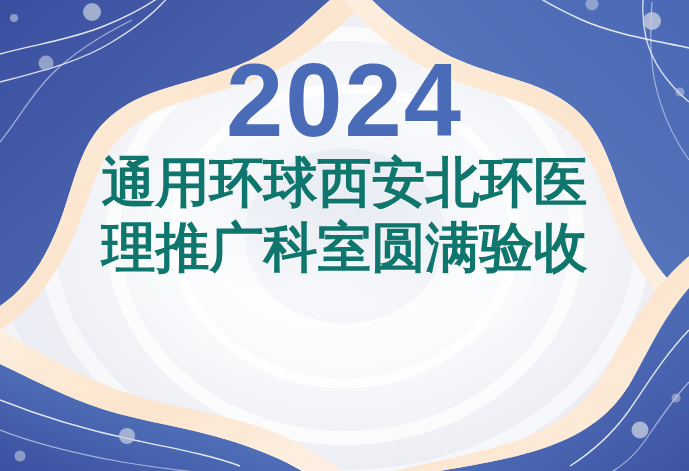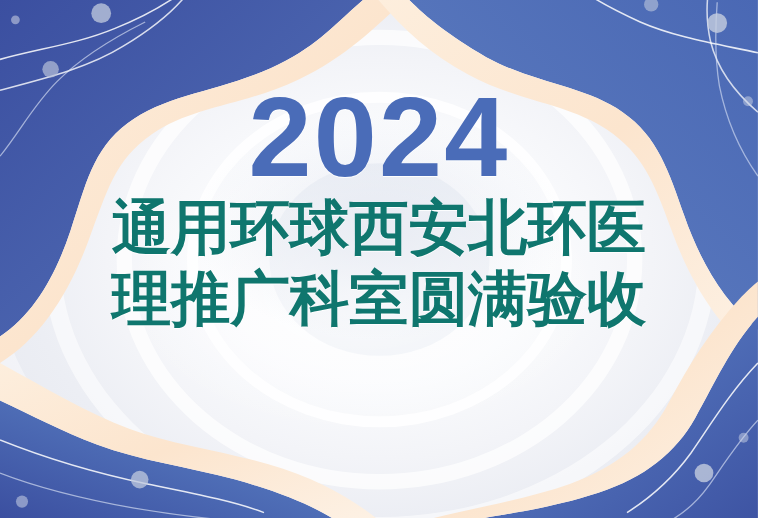--- a/index.html
+++ b/index.html
@@ -55,21 +55,21 @@
   }
 
   
   .content {
     position: absolute;
     inset: 0;
     display: flex;
     flex-direction: column;
     align-items: center;
     justify-content: flex-start;
-    padding-top: 76px;
+    padding-top: 52px;
     box-sizing: border-box;
   }
   .year {
     font-size: 103px;
     line-height: 0.95;
     font-weight: 700;
     letter-spacing: 2px;
     color: #4a6cb8;
     text-shadow: 0 1px 0 rgba(255,255,255,0.9);
     font-family: "Liberation Sans", "DejaVu Sans", sans-serif;

